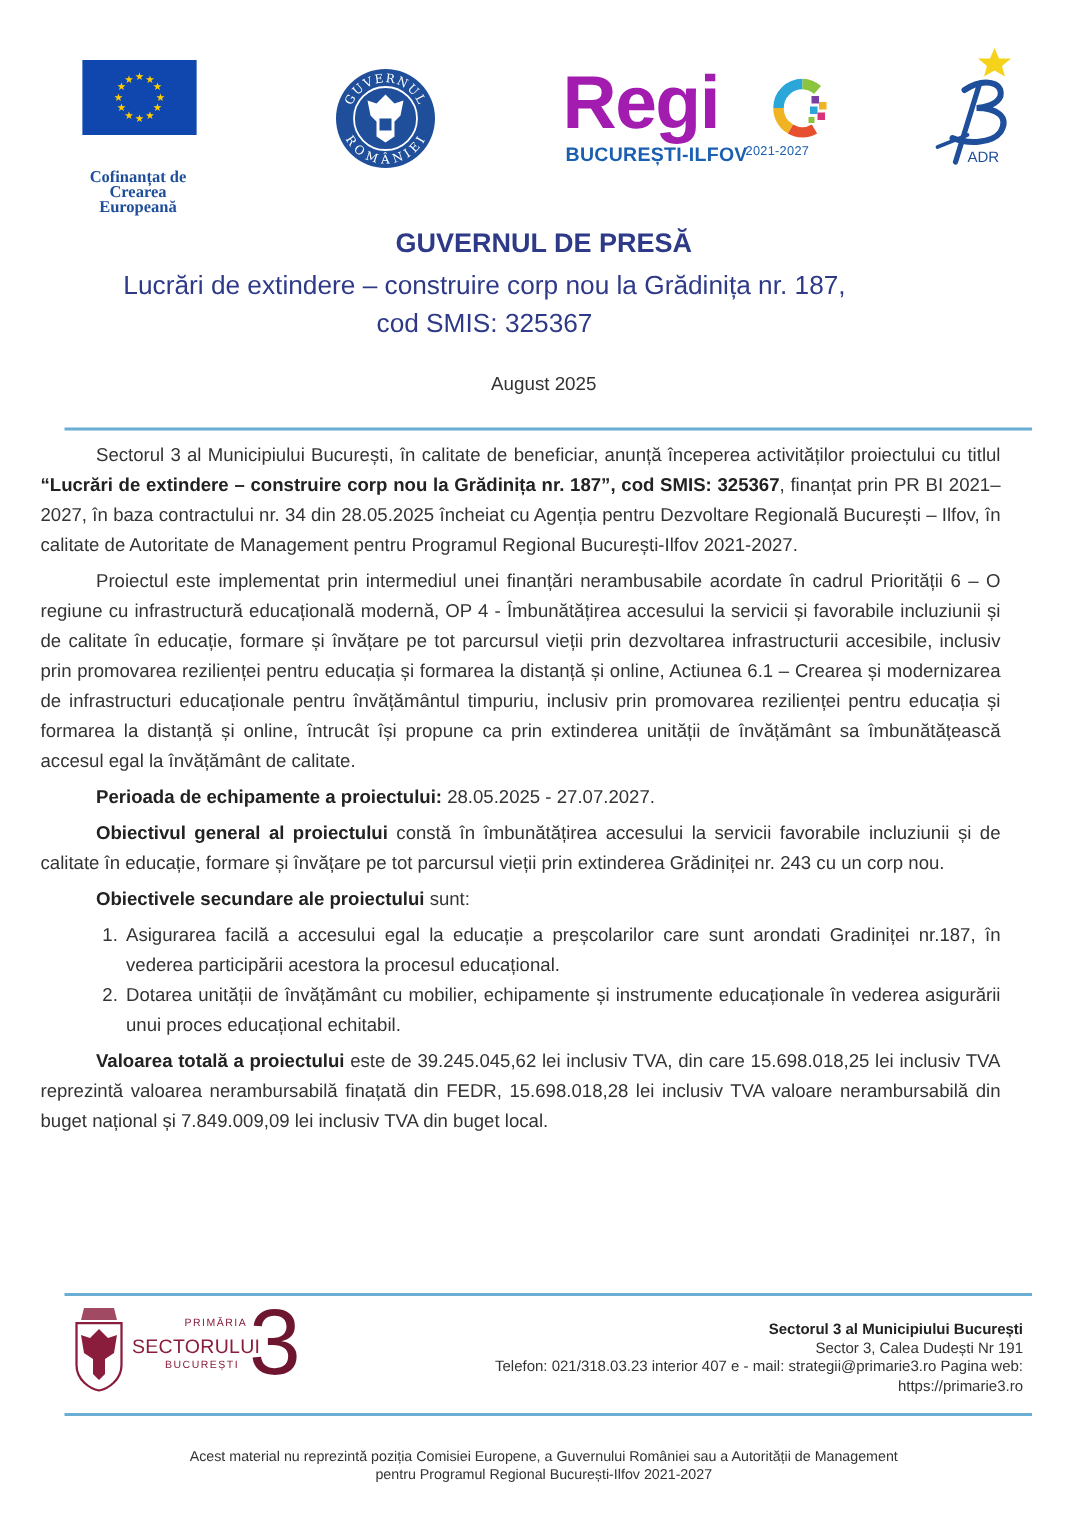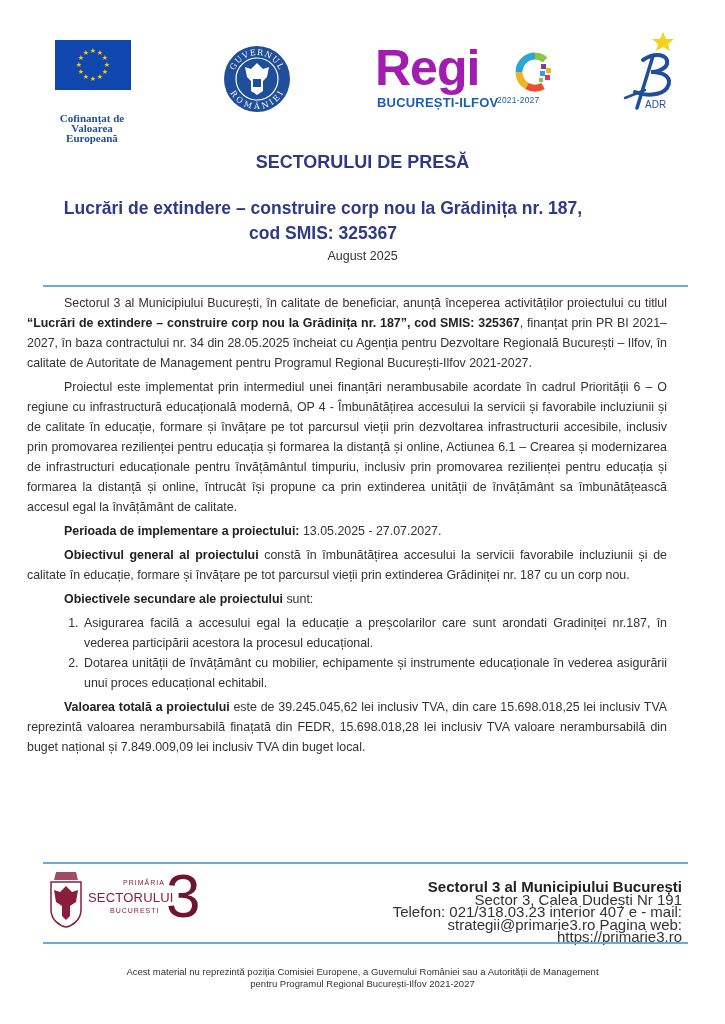--- a/index.html
+++ b/index.html
@@ -15,21 +15,21 @@
   .logo-regio { position: absolute; left: 375px; top: 48px; width: 180px; height: 60px; }
   .regio-word { position: absolute; left: 0; top: -6px; font-family: "Liberation Sans", sans-serif; font-weight: bold; font-size: 50px; letter-spacing: -1px; color: #a21caf; line-height: 52px; }
   .regio-sub-left { position: absolute; left: 2px; top: 47px; font-size: 13px; font-weight: bold; color: #1b5fb0; letter-spacing: 0.2px; }
   .regio-sub-right { position: absolute; left: 122px; top: 47px; font-size: 8.5px; font-weight: normal; color: #1b5fb0; letter-spacing: 0.2px; }
   .regio-ring { position: absolute; left: 140px; top: 4px; width: 40px; height: 40px; }
 
   .logo-adr { position: absolute; left: 615px; top: 30px; width: 80px; height: 80px; }
 
   
   .title-main { position: absolute; left: 0; width: 725px; top: 152px; text-align: center; font-family: "Liberation Sans", sans-serif; font-weight: bold; font-size: 18px; color: #2e3a87; }
-  .title-sub { position: absolute; left: 0; width: 646px; top: 196px; text-align: center; font-weight: bold; font-size: 17.5px; line-height: 25px; color: #2e3a87; }
+  .title-sub { position: absolute; left: 0; width: 646px; top: 178px; text-align: center; font-weight: normal; font-size: 17.5px; line-height: 25px; color: #2e3a87; }
   .title-date { position: absolute; left: 0; width: 725px; top: 249px; text-align: center; font-size: 12.5px; color: #333; }
 
   .rule { position: absolute; left: 43px; width: 645px; height: 2px; background: #6aaed3; }
   .rule-top { top: 285px; }
   .rule-mid { top: 862px; }
   .rule-bottom { top: 942px; height: 1.5px; }
 
   
   .body { position: absolute; left: 27px; top: 293px; width: 640px; font-family: "Liberation Sans", sans-serif; font-size: 12.4px; line-height: 20px; color: #333; text-align: justify; }
   .body p { margin: 0 0 4px 0; text-indent: 37px; }
@@ -38,21 +38,21 @@
   .body ol li { padding-left: 2px; }
 
   
   .foot-logo { position: absolute; left: 48px; top: 870px; width: 145px; height: 60px; }
   .crest { position: absolute; left: 0; top: 0; width: 36px; height: 58px; }
   .prim-small { position: absolute; left: 75px; top: 9px; font-size: 7px; letter-spacing: 1px; color: #8a1d3c; }
   .prim-mid { position: absolute; left: 40px; top: 20px; font-size: 13px; color: #8a1d3c; letter-spacing: 0.2px; }
   .prim-buc { position: absolute; left: 62px; top: 37px; font-size: 7px; letter-spacing: 1px; color: #8a1d3c; }
   .prim-three { position: absolute; left: 118px; top: -6px; font-size: 62px; color: #6e1530; line-height: 64px; font-family: "Liberation Sans", sans-serif; }
 
-  .foot-contact { position: absolute; right: 43px; top: 881px; width: 420px; text-align: right; font-size: 15px; line-height: 12.5px; color: #333; }
+  .foot-contact { position: absolute; right: 43px; top: 881px; width: 420px; text-align: right; font-size: 10px; line-height: 12.5px; color: #333; }
   .foot-contact .org { font-weight: bold; color: #222; }
 
   .disclaimer { position: absolute; left: 0; width: 725px; top: 966px; text-align: center; font-size: 9.5px; line-height: 12px; color: #333; }
 </style>
 </head>
 <body>
 
 <div class="logo-eu">
   <div class="eu-flag">
     <svg width="76" height="50" viewBox="0 0 76 50">
@@ -68,21 +68,21 @@
           <text x="31" y="39">★</text>
           <text x="26" y="34">★</text>
         <text x="24" y="27">★</text>
           <text x="26" y="20">★</text>
           <text x="31" y="15">★</text>
       </g>
     </svg>
   </div>
   <div class="eu-caption">
     <div>Cofinanțat de</div>
-    <div>Valoarea Europeană</div>
+    <div>Crearea Europeană</div>
   </div>
 </div>
 
 <div class="logo-gov">
   <svg width="68" height="68" viewBox="0 0 68 68">
     <circle cx="34" cy="34" r="33" fill="#1f4e9a"></circle>
     <circle cx="34" cy="34" r="21" fill="none" stroke="#ffffff" stroke-width="1.2"></circle>
     <path d="M34 18 L40 24 L46 22 L44 32 L40 36 L40 46 L34 50 L28 46 L28 36 L24 32 L22 22 L28 24 Z" fill="#ffffff"></path>
     <rect x="30" y="34" width="8" height="8" fill="#1f4e9a"></rect>
     <path id="arcTop" d="M10 34 A24 24 0 0 1 58 34" fill="none"></path>
@@ -114,34 +114,34 @@
 <div class="logo-adr">
   <svg width="80" height="80" viewBox="0 0 80 80">
     <polygon points="48,2 51,9 59,9 53,14 55,21 48,17 41,21 43,14 37,9 45,9" fill="#f5d21c"></polygon>
     <path d="M28 30 C40 22 54 24 52 34 C50 40 40 42 36 42 C50 42 58 48 52 58 C46 66 30 66 20 62" fill="none" stroke="#1f4e9a" stroke-width="4" stroke-linecap="round"></path>
     <path d="M38 26 L22 78" stroke="#1f4e9a" stroke-width="3.5" stroke-linecap="round"></path>
     <path d="M10 68 L30 60" stroke="#1f4e9a" stroke-width="2.5" stroke-linecap="round"></path>
     <text x="30" y="78" font-size="10" fill="#1f4e9a" font-family="Liberation Sans, sans-serif">ADR</text>
   </svg>
 </div>
 
-<div class="title-main">SECTORULUI DE PRESĂ</div>
+<div class="title-main">GUVERNUL DE PRESĂ</div>
 <div class="title-sub">
   <div>Lucrări de extindere – construire corp nou la Grădinița nr. 187,</div>
   <div>cod SMIS: 325367</div>
 </div>
 <div class="title-date">August 2025</div>
 
 <div class="rule rule-top"></div>
 
 <div class="body">
   <p><span>Sectorul 3 al Municipiului București, în calitate de beneficiar, anunță începerea activităților proiectului cu titlul </span><b>“Lucrări de extindere – construire corp nou la Grădinița nr. 187”, cod SMIS: 325367</b><span>, finanțat prin PR BI 2021–2027, în baza contractului nr. 34 din 28.05.2025 încheiat cu Agenția pentru Dezvoltare Regională București – Ilfov, în calitate de Autoritate de Management pentru Programul Regional București-Ilfov 2021-2027.</span></p>
   <p>Proiectul este implementat prin intermediul unei finanțări nerambusabile acordate în cadrul Priorității 6 – O regiune cu infrastructură educațională modernă, OP 4 - Îmbunătățirea accesului la servicii și favorabile incluziunii și de calitate în educație, formare și învățare pe tot parcursul vieții prin dezvoltarea infrastructurii accesibile, inclusiv prin promovarea rezilienței pentru educația și formarea la distanță și online, Actiunea 6.1 – Crearea și modernizarea de infrastructuri educaționale pentru învățământul timpuriu, inclusiv prin promovarea rezilienței pentru educația și formarea la distanță și online, întrucât își propune ca prin extinderea unității de învățământ sa îmbunătățească accesul egal la învățământ de calitate.</p>
-  <p><b>Perioada de implementare a proiectului:</b><span> 13.05.2025 - 27.07.2027.</span></p>
-  <p><b>Obiectivul general al proiectului</b><span> constă în îmbunătățirea accesului la servicii favorabile incluziunii și de calitate în educație, formare și învățare pe tot parcursul vieții prin extinderea Grădiniței nr. 187 cu un corp nou.</span></p>
+  <p><b>Perioada de echipamente a proiectului:</b><span> 28.05.2025 - 27.07.2027.</span></p>
+  <p><b>Obiectivul general al proiectului</b><span> constă în îmbunătățirea accesului la servicii favorabile incluziunii și de calitate în educație, formare și învățare pe tot parcursul vieții prin extinderea Grădiniței nr. 243 cu un corp nou.</span></p>
   <p><b>Obiectivele secundare ale proiectului</b><span> sunt:</span></p>
   <ol>
     <li>Asigurarea facilă a accesului egal la educație a preșcolarilor care sunt arondati Gradiniței nr.187, în vederea participării acestora la procesul educațional.</li>
     <li>Dotarea unității de învățământ cu mobilier, echipamente și instrumente educaționale în vederea asigurării unui proces educațional echitabil.</li>
   </ol>
   <p><b>Valoarea totală a proiectului</b><span> este de  39.245.045,62 lei inclusiv TVA, din care 15.698.018,25 lei inclusiv TVA  reprezintă valoarea nerambursabilă finațată din FEDR, 15.698.018,28 lei inclusiv TVA valoare nerambursabilă din buget național și 7.849.009,09 lei inclusiv TVA din buget local.</span></p>
 </div>
 
 <div class="rule rule-mid"></div>
 

